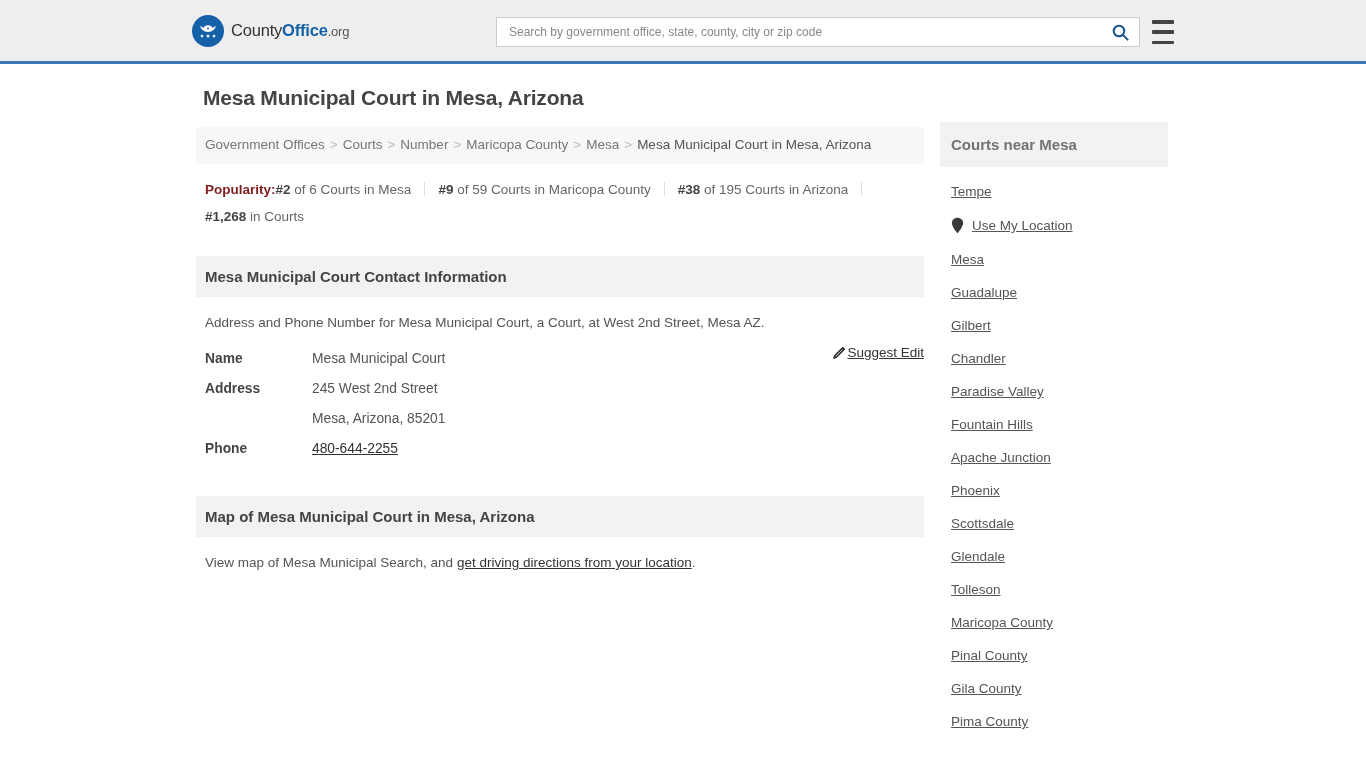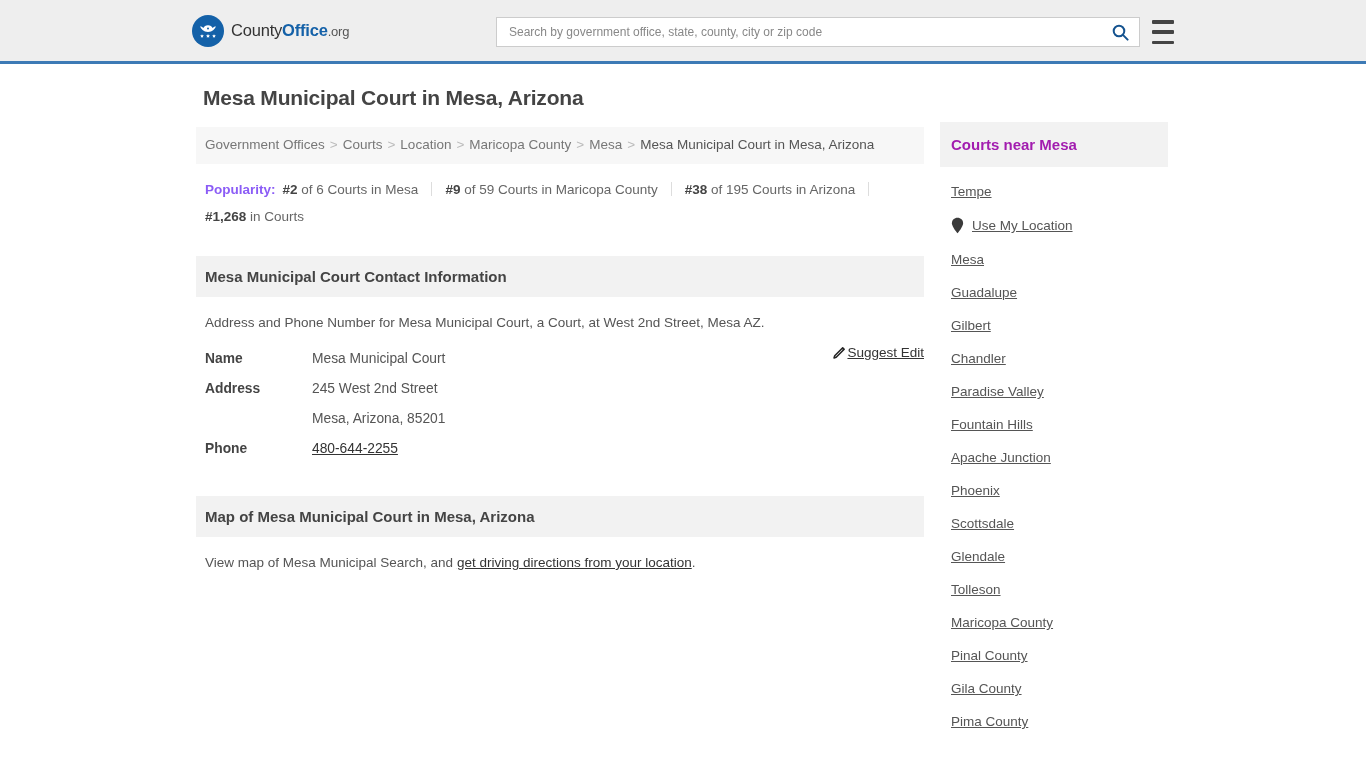--- a/index.html
+++ b/index.html
@@ -138,22 +138,21 @@
 
   
   .popularity {
     padding: 12px 9px 10px 9px;
     font-size: 13.5px;
     color: #666666;
     line-height: 2.0;
   }
   .popularity .label {
     font-weight: bold;
-    color: #8b5cf6;
-    margin-right: 7px;
+    color: #7f1d1d;
   }
   .pop-item { white-space: nowrap; }
   .pop-item b { color: #444444; font-weight: bold; }
   .pop-div {
     display: inline-block;
     border-left: 1px solid #dddddd;
     height: 14px;
     margin: 0 13px;
     vertical-align: -2px;
   }
@@ -218,21 +217,21 @@
     color: #333333;
     text-decoration: underline;
   }
 
   
   .side-head {
     background: #f2f2f2;
     padding: 14px 11px;
     font-size: 15px;
     font-weight: bold;
-    color: #a21caf;
+    color: #737373;
   }
   .side-list { padding: 8px 0 0 0; }
   .side-item {
     display: flex;
     align-items: center;
     gap: 8px;
     padding: 9px 11px;
     font-size: 13.5px;
   }
   .side-item a {
@@ -276,21 +275,21 @@
   </div>
 </div>
 
 <div class="page">
 
   <div class="main-col">
 
     <h1 class="page-title">Mesa Municipal Court in Mesa, Arizona</h1>
 
     <div class="breadcrumb">
-      <a>Government Offices</a><span class="sep">&gt;</span><a>Courts</a><span class="sep">&gt;</span><a>Location</a><span class="sep">&gt;</span><a>Maricopa County</a><span class="sep">&gt;</span><a>Mesa</a><span class="sep">&gt;</span><span class="current">Mesa Municipal Court in Mesa, Arizona</span>
+      <a>Government Offices</a><span class="sep">&gt;</span><a>Courts</a><span class="sep">&gt;</span><a>Number</a><span class="sep">&gt;</span><a>Maricopa County</a><span class="sep">&gt;</span><a>Mesa</a><span class="sep">&gt;</span><span class="current">Mesa Municipal Court in Mesa, Arizona</span>
     </div>
 
     <div class="popularity">
       <span class="label">Popularity:</span><span class="pop-item"><b>#2</b> <span>of 6 Courts in Mesa</span></span><span class="pop-div"></span><span class="pop-item"><b>#9</b> <span>of 59 Courts in Maricopa County</span></span><span class="pop-div"></span><span class="pop-item"><b>#38</b> <span>of 195 Courts in Arizona</span></span><span class="pop-div"></span><span class="pop-item"><b>#1,268</b> <span>in Courts</span></span>
     </div>
 
     <div class="section-head">Mesa Municipal Court Contact Information</div>
 
     <div class="section-desc">Address and Phone Number for Mesa Municipal Court, a Court, at West 2nd Street, Mesa AZ.</div>
 

